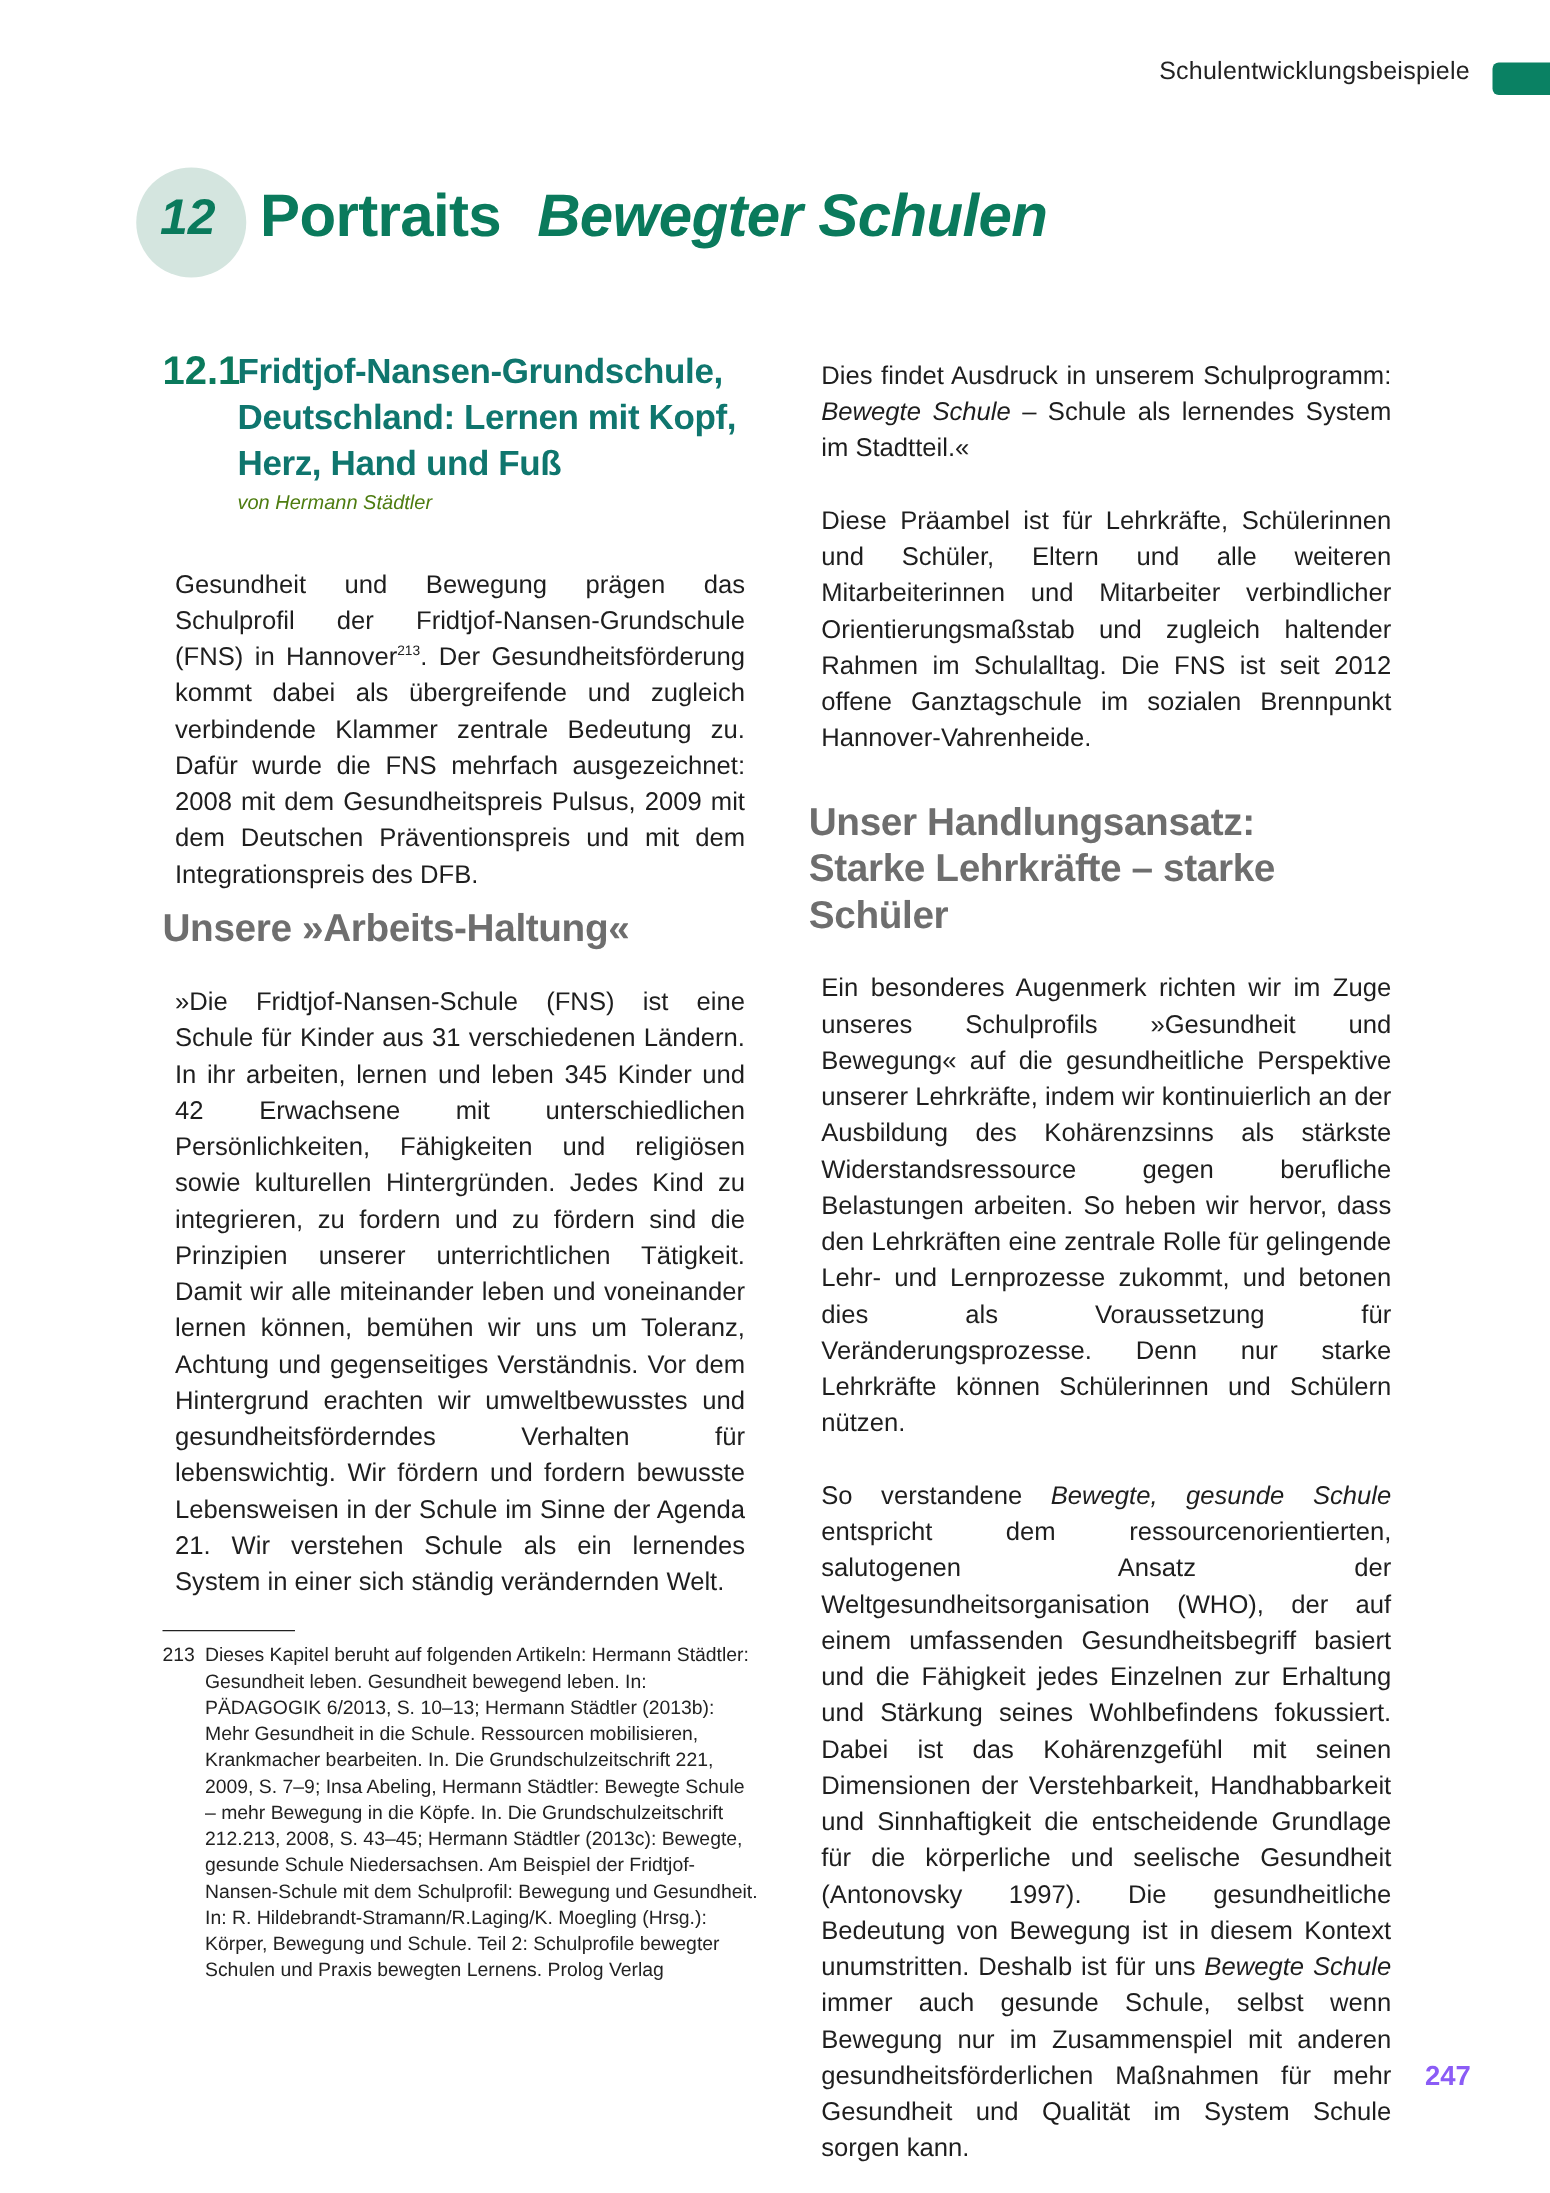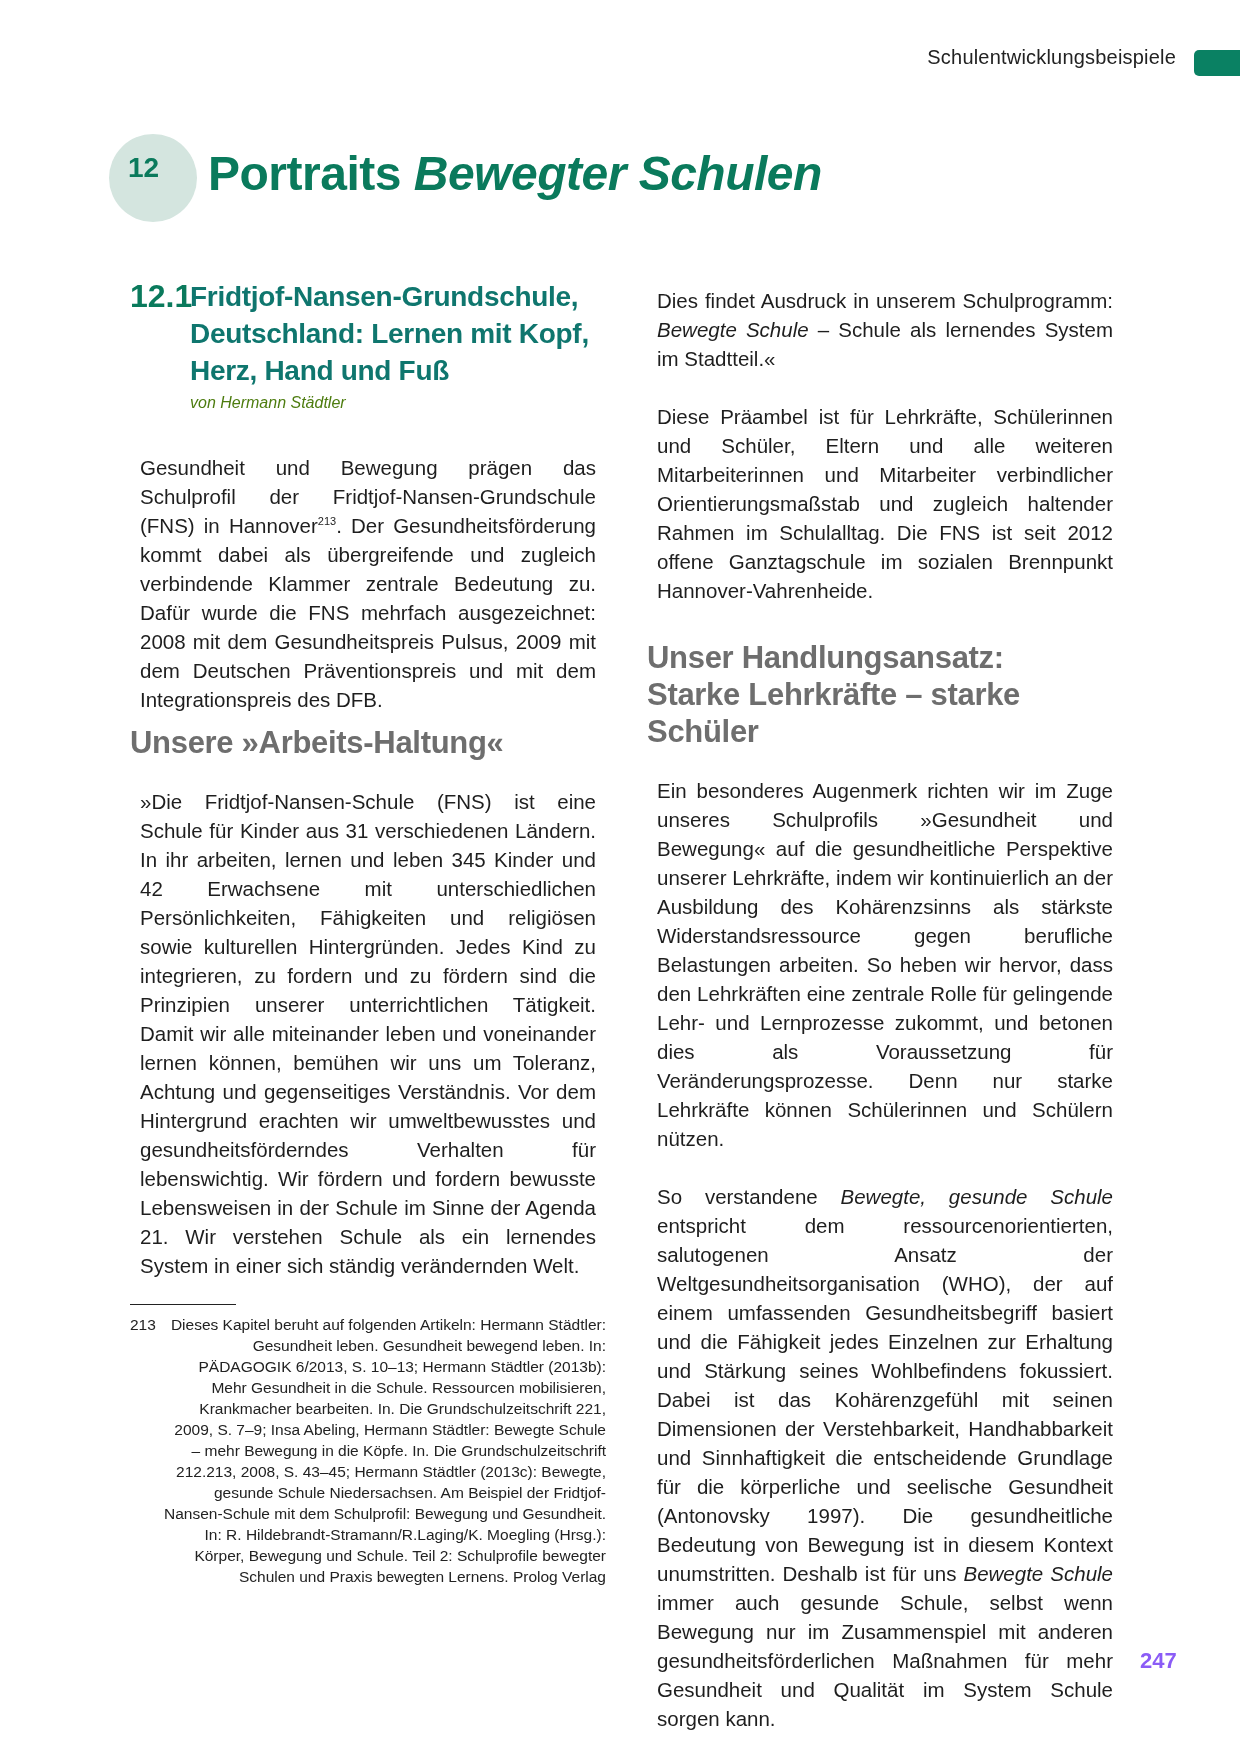--- a/index.html
+++ b/index.html
@@ -1,34 +1,34 @@
 <!DOCTYPE html>
 <html><head>
 <meta charset="utf-8">
 <style>
   html, body { margin:0; padding:0; background:#ffffff; }
   body { width:1240px; height:1754px; position:relative; overflow:hidden; font-family:"Liberation Sans", sans-serif; color:#1e1e1e; }
   .running-header { position:absolute; top:46px; right:64px; font-size:20px; color:#222; letter-spacing:0.2px; }
   .header-tab { position:absolute; top:50px; right:0; width:46px; height:26px; background:#0a8163; border-radius:5px 0 0 5px; }
   .chapter-circle { position:absolute; left:109px; top:134px; width:88px; height:88px; border-radius:50%; background:#d4e5df; }
-  .chapter-num { position:absolute; left:128px; top:152px; font-size:28px; font-weight:bold; color:#0a7a5c; font-family:"Liberation Sans", sans-serif; }
+  .chapter-num { position:absolute; left:128px; top:152px; font-size:40px; font-weight:bold; color:#0a7a5c; font-family:"Liberation Sans", sans-serif;font-style:italic; }
   .chapter-title { position:absolute; left:208px; top:146px; font-size:48px; font-weight:bold; color:#0a7a5c; letter-spacing:-0.5px; }
-  .chapter-title i { font-style:italic; }
+  .chapter-title i { font-style:italic;margin-left:16px; }
   .col { position:absolute; width:476px; font-size:20.5px; line-height:29px; text-align:justify; }
   .col-left { left:130px; }
   .col-right { left:647px; }
   .sec-num { position:absolute; left:130px; top:278px; font-size:32px; font-weight:bold; color:#0a7a5c; }
   .sec-title { position:absolute; left:190px; top:278px; width:440px; font-size:28px; line-height:37px; font-weight:bold; color:#0f766e; letter-spacing:-0.3px; }
   .author { position:absolute; left:190px; top:394px; font-size:16px; font-style:italic; color:#4d7c0f; }
   .subhead { font-size:31px; line-height:37px; font-weight:bold; color:#6e6e6e; letter-spacing:-0.3px; text-align:left; }
   p { margin:10px; }
   .fn-rule { position:absolute; left:130px; top:1304px; width:106px; border-top:1px solid #222; }
   .footnote { position:absolute; left:130px; top:1314px; width:476px; font-size:15.5px; line-height:21px; color:#222; }
   .fn-num { position:absolute; left:0; top:0; }
-  .fn-text { margin-left:34px; text-align:right; }
+  .fn-text { margin-left:34px; text-align:left; }
   .page-num { position:absolute; left:1140px; top:1648px; font-size:22px; font-weight:bold; color:#8b5cf6; }
   sup { font-size:11px; line-height:0; }
 </style>
 </head>
 <body>
 
 <div class="running-header">Schulentwicklungsbeispiele</div>
 <div class="header-tab"></div>
 
 <div class="chapter-circle"></div>

